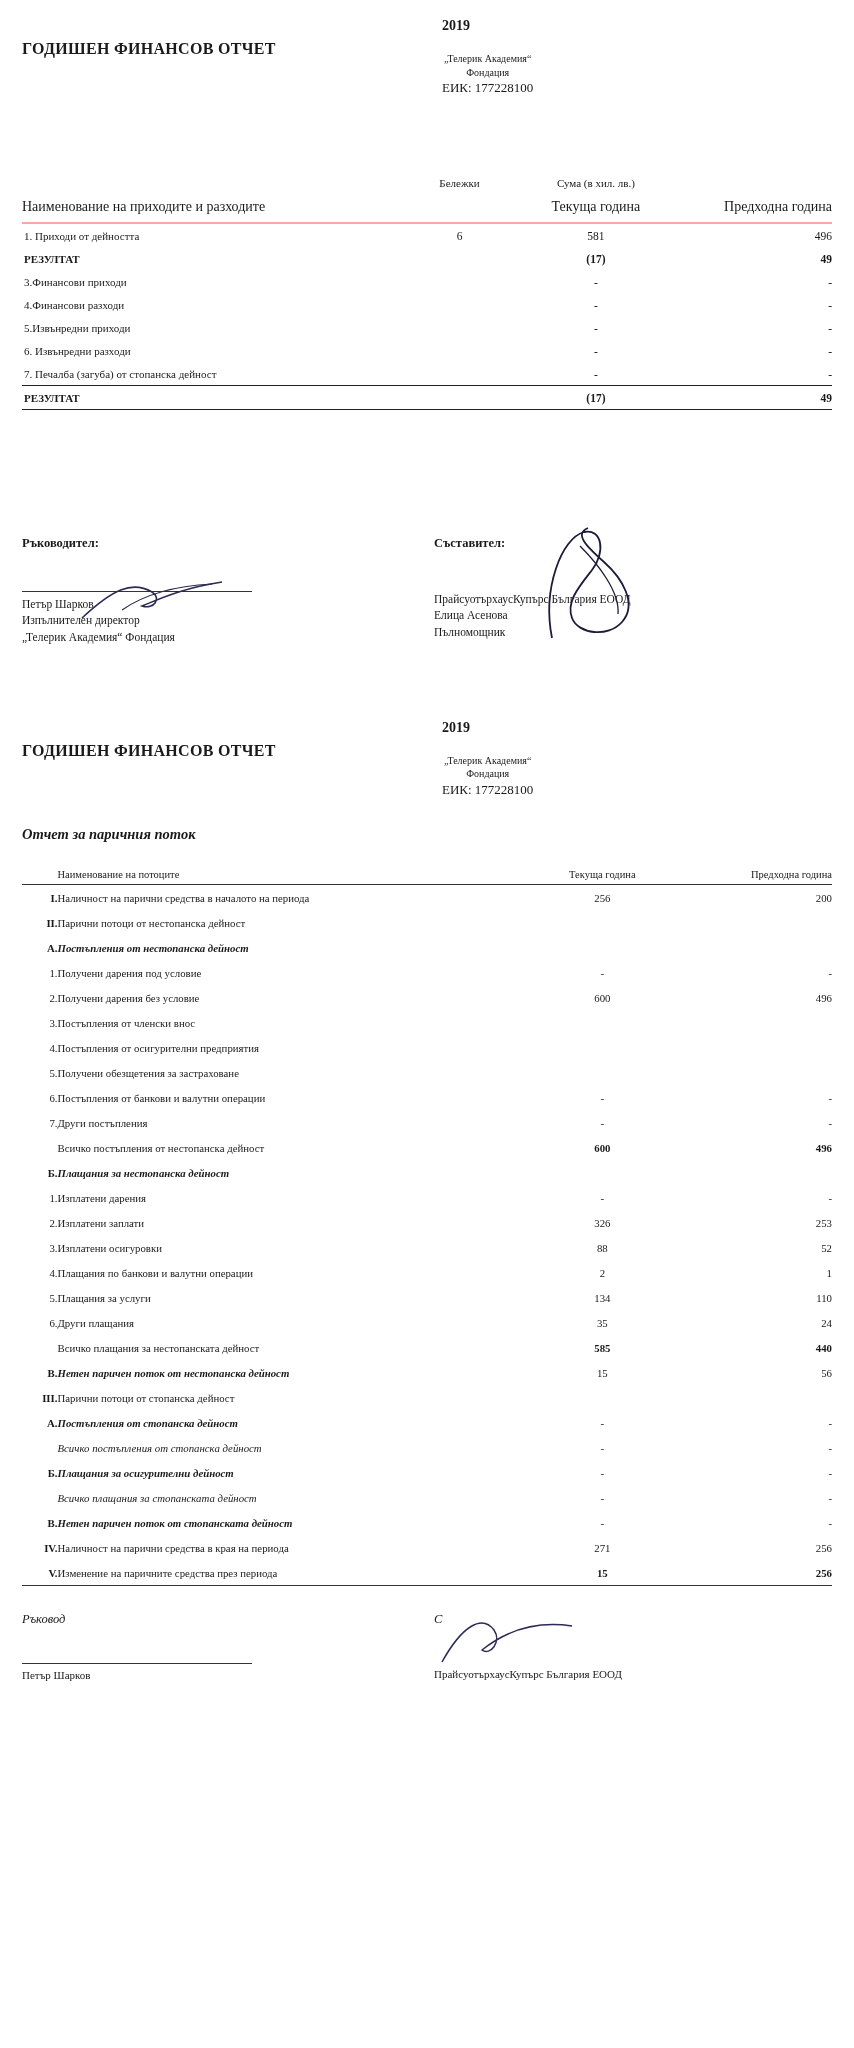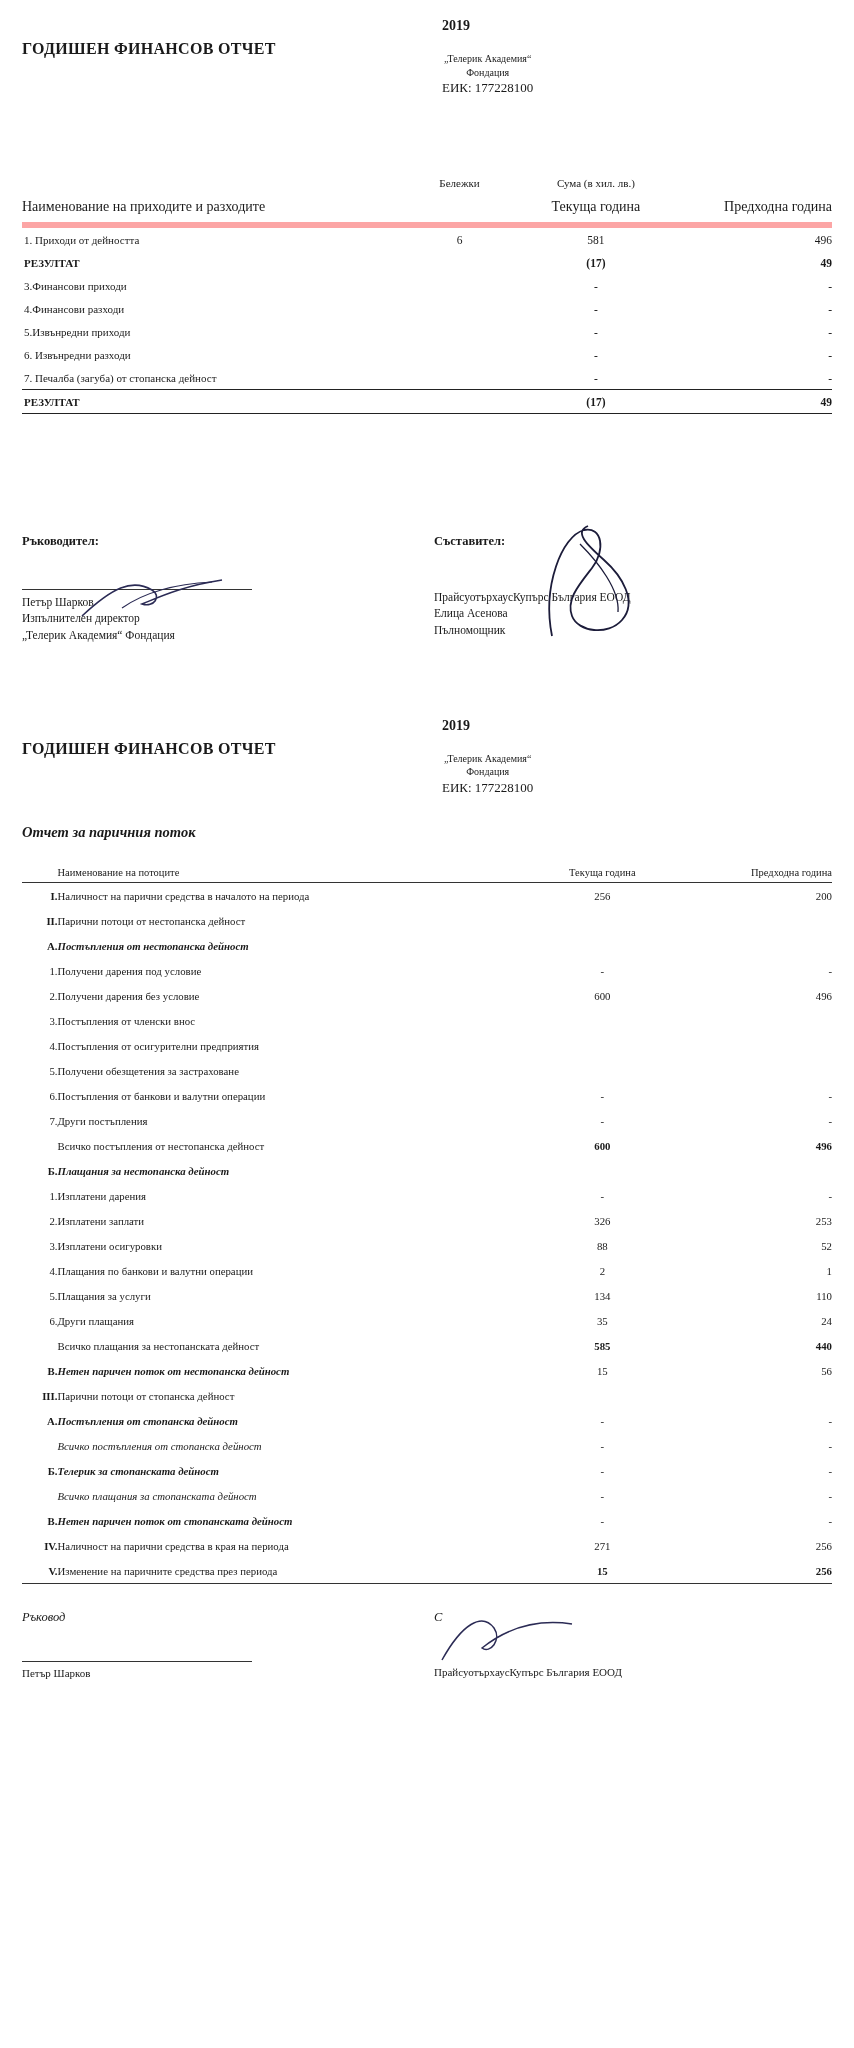--- a/index.html
+++ b/index.html
@@ -80,39 +80,40 @@
   }
   .t1-sub td {
     font-size: 14px;
     padding-bottom: 7px;
   }
   .col-name { width: 360px; }
   .col-note { width: 110px; text-align: center; }
   .col-cur  { width: 150px; text-align: center; }
   .col-prev { width: 150px; text-align: right; padding-right: 8px; }
 
-  .rule-top { border-top: 6px solid #fca5a5; }
+  .rule-top { border-top: 2px solid #fca5a5; }
   .rule-bot { border-bottom: 1px solid #222; }
 
   .t1-row td {
     padding-top: 6px;
     padding-bottom: 5px;
     font-size: 11px;
   }
   .t1-row td.col-name { padding-left: 2px; }
   .t1-row td.col-cur, .t1-row td.col-prev, .t1-row td.col-note {
     font-size: 11.5px;
   }
   .bold { font-weight: bold; }
 
   
   .sig-block {
     position: relative;
     display: flex;
     gap: 92px;
+    margin-top: 6px;
   }
   .sig-col { position: relative; width: 320px; }
   .sig-label {
     font-size: 12.5px;
     font-weight: bold;
     margin-bottom: 40px;
   }
   .sig-line {
     border-bottom: 1px solid #333;
     width: 230px;
@@ -455,21 +456,21 @@
           <td class="cf-prev">-</td>
         </tr>
         <tr class="cf-row">
           <td class="cf-idx"></td>
           <td class="cf-label i-ital">Всичко постъпления от стопанска дейност</td>
           <td class="cf-cur">-</td>
           <td class="cf-prev">-</td>
         </tr>
         <tr class="cf-row">
           <td class="cf-idx">Б.</td>
-          <td class="cf-label i-bold-ital">Телерик за стопанската дейност</td>
+          <td class="cf-label i-bold-ital">Плащания за осигурителни дейност</td>
           <td class="cf-cur">-</td>
           <td class="cf-prev">-</td>
         </tr>
         <tr class="cf-row">
           <td class="cf-idx"></td>
           <td class="cf-label i-ital">Всичко плащания за стопанската дейност</td>
           <td class="cf-cur">-</td>
           <td class="cf-prev">-</td>
         </tr>
         <tr class="cf-row">

